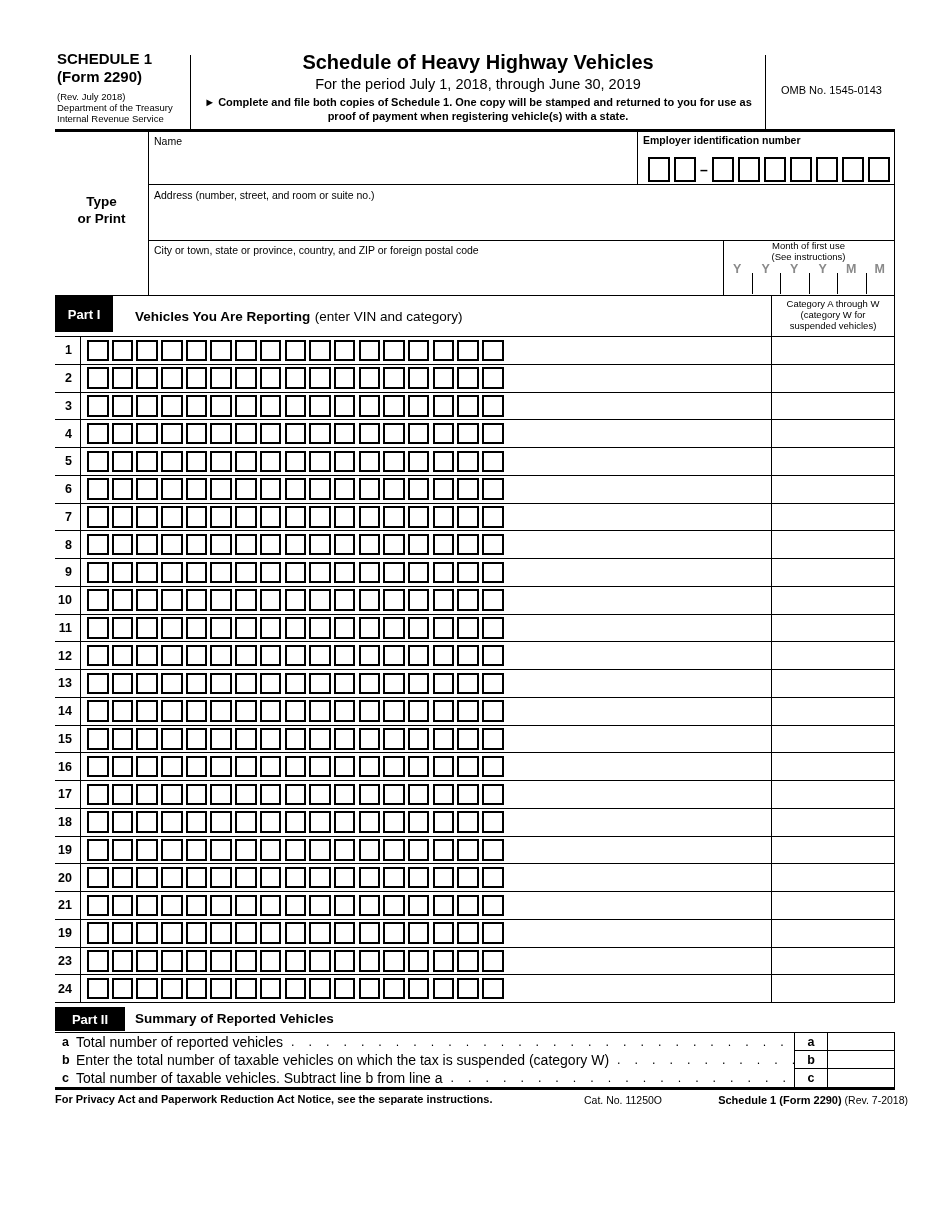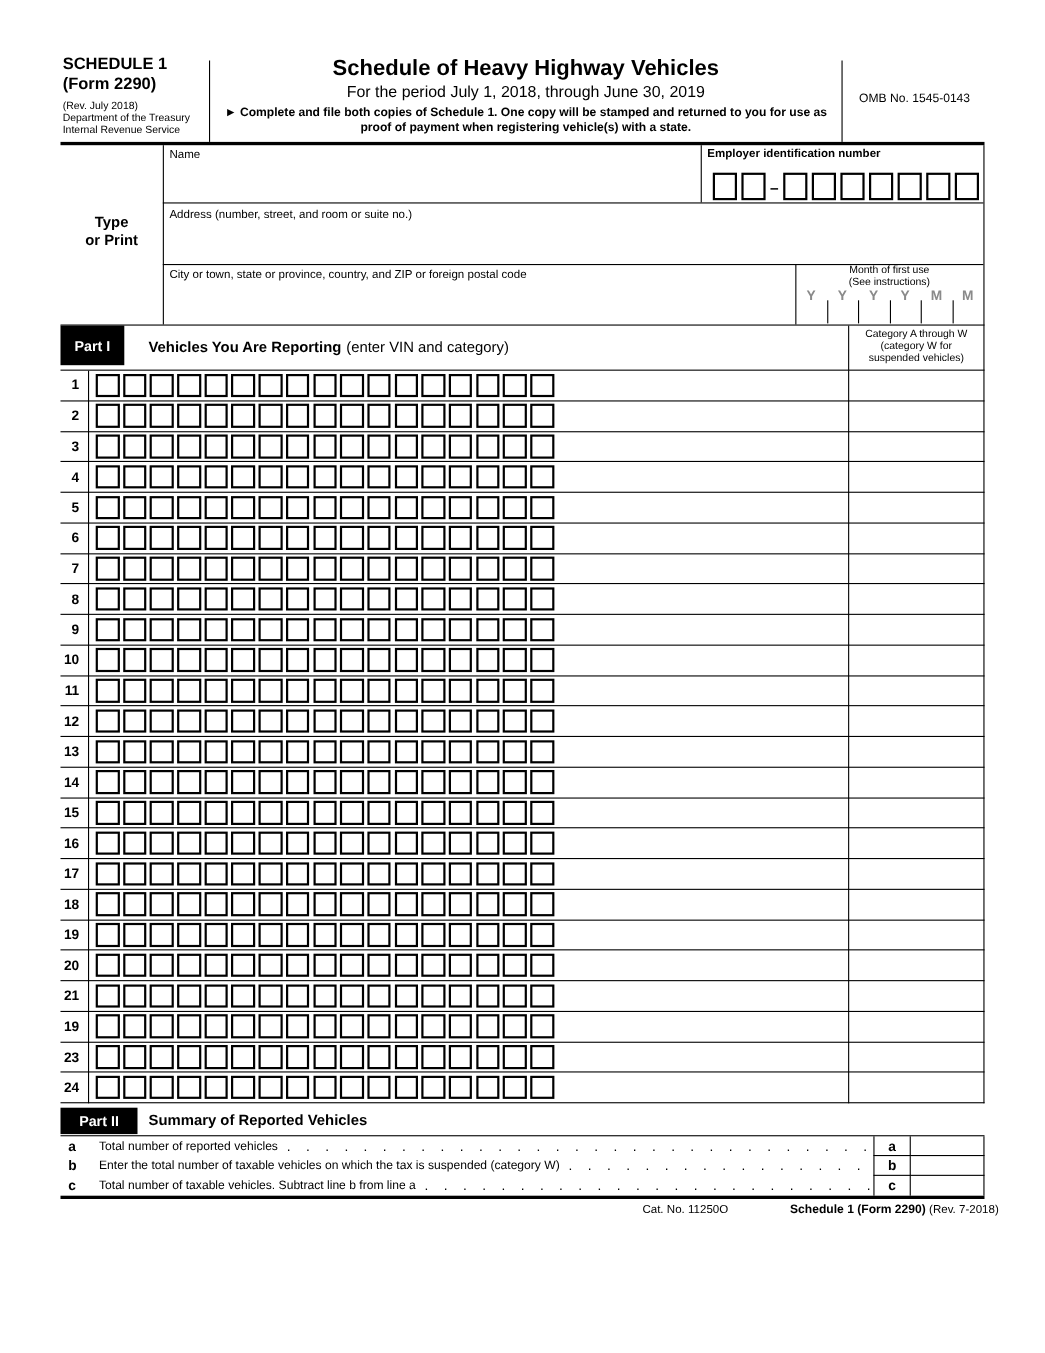--- a/index.html
+++ b/index.html
@@ -51,21 +51,21 @@
   .vbox { width:21.5px; height:21.5px; border:2px solid #000; background:#fff; }
   .vcat { position:absolute; right:1px; top:0; width:121px; height:100%; }
   .vl-num { position:absolute; left:25px; top:0; width:1px; height:666px; background:#000; }
   .vl-cat { position:absolute; left:716px; top:0; width:1px; height:666px; background:#000; }
 
   
   .p2rows { position:absolute; left:55px; top:1032px; width:840px; height:55px; border-top:1px solid #000;
             display:flex; flex-direction:column; }
   .prow { flex:1; display:flex; align-items:center; }
   .pl { margin-left:7px; width:12px; font-weight:bold; font-size:12.5px; }
-  .pt { font-size:11px; margin-left:16px; white-space:nowrap; }
+  .pt { font-size:14px; margin-left:2px; white-space:nowrap; }
   .dots { flex:1; overflow:hidden; white-space:nowrap; text-align:right; font-size:12.5px;
           letter-spacing:14px; padding-right:6px; margin-left:8px; }
   .pletter { width:34px; align-self:stretch; border-left:1px solid #000; border-right:1px solid #000;
              display:flex; align-items:center; justify-content:center; font-weight:bold; font-size:12.5px; }
   .pvalue { width:67px; align-self:stretch; border-right:1px solid #000; }
   .prow:not(:last-child) .pletter, .prow:not(:last-child) .pvalue { border-bottom:1px solid #000; }
 
   
   .f-privacy { font-size:11px; font-weight:bold; }
   .f-cat { font-size:10.5px; }
@@ -744,19 +744,20 @@
         <span class="pl">c</span>
         <span class="pt">Total number of taxable vehicles. Subtract line b from line a</span>
         <span class="dots">............................................................</span>
         <span class="pletter">c</span>
         <span class="pvalue"></span>
       </div>
     </div>
 
   <div class="hline thick" style="left:55px; top:1087px; width:840px;"></div>
 
+  <div class="abs f-privacy" style="left:55px; top:1093px;">For Privacy Act and Paperwork Reduction Act Notice, see the separate instructions.</div>
   <div class="abs f-cat" style="left:584px; top:1094px;">Cat. No. 11250O</div>
   <div class="abs f-right" style="left:700px; top:1093.5px; width:208px;">
     <b>Schedule 1 (Form 2290)</b>
     <span>(Rev. 7-2018)</span>
   </div>
 
 </div>
 
 </body></html>

